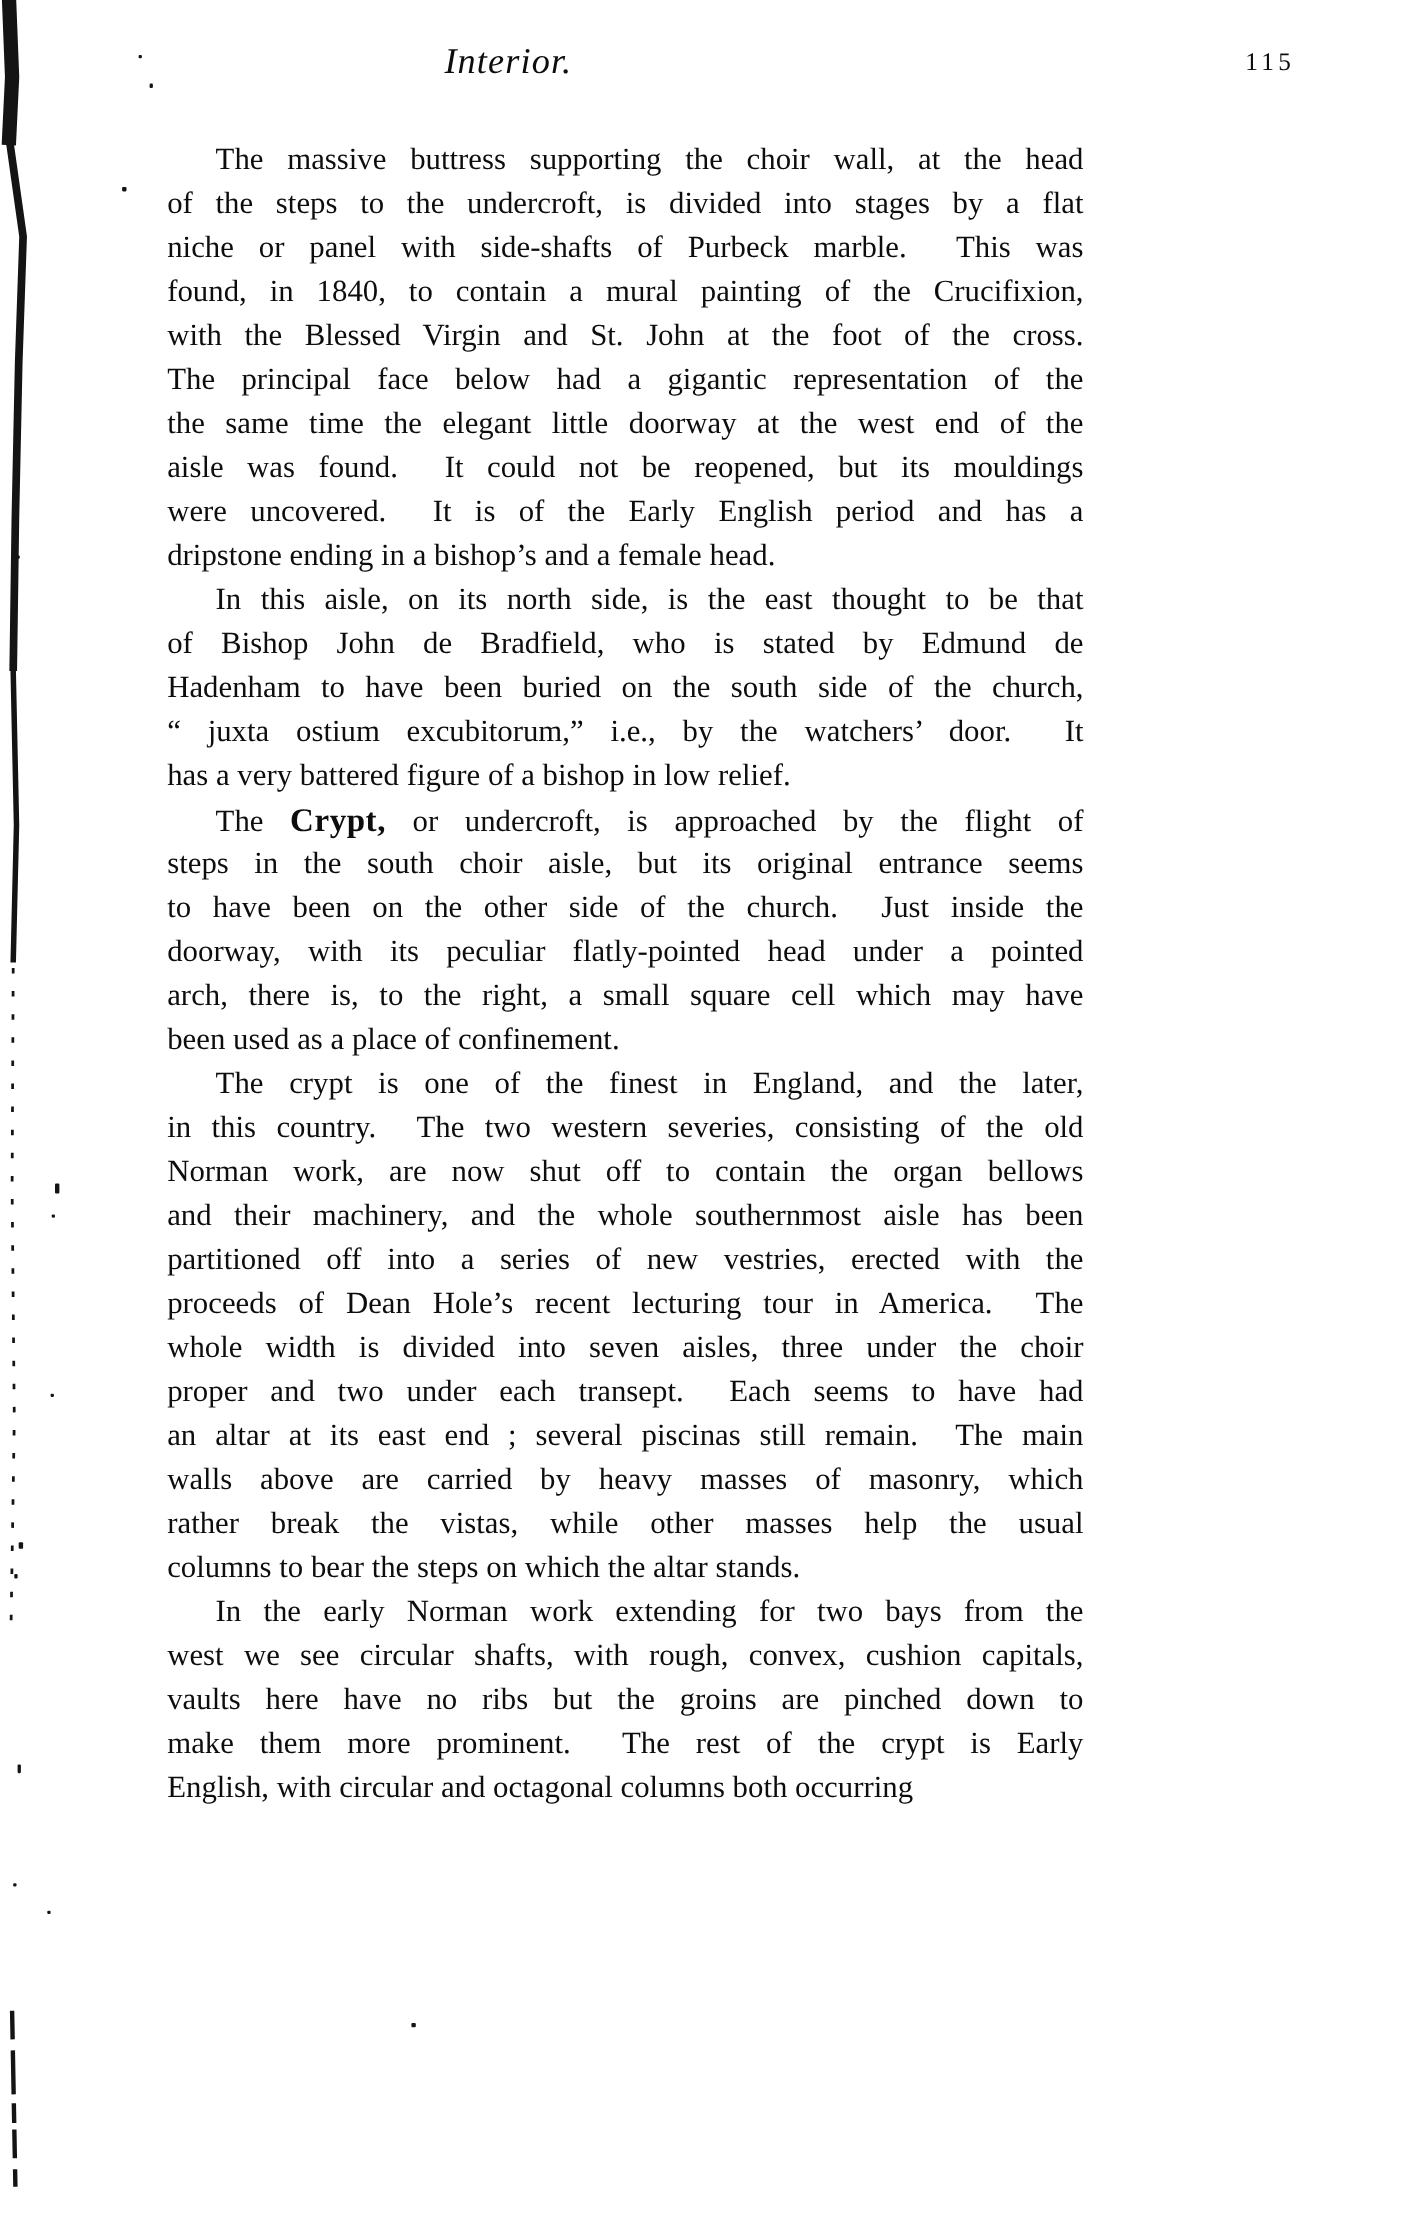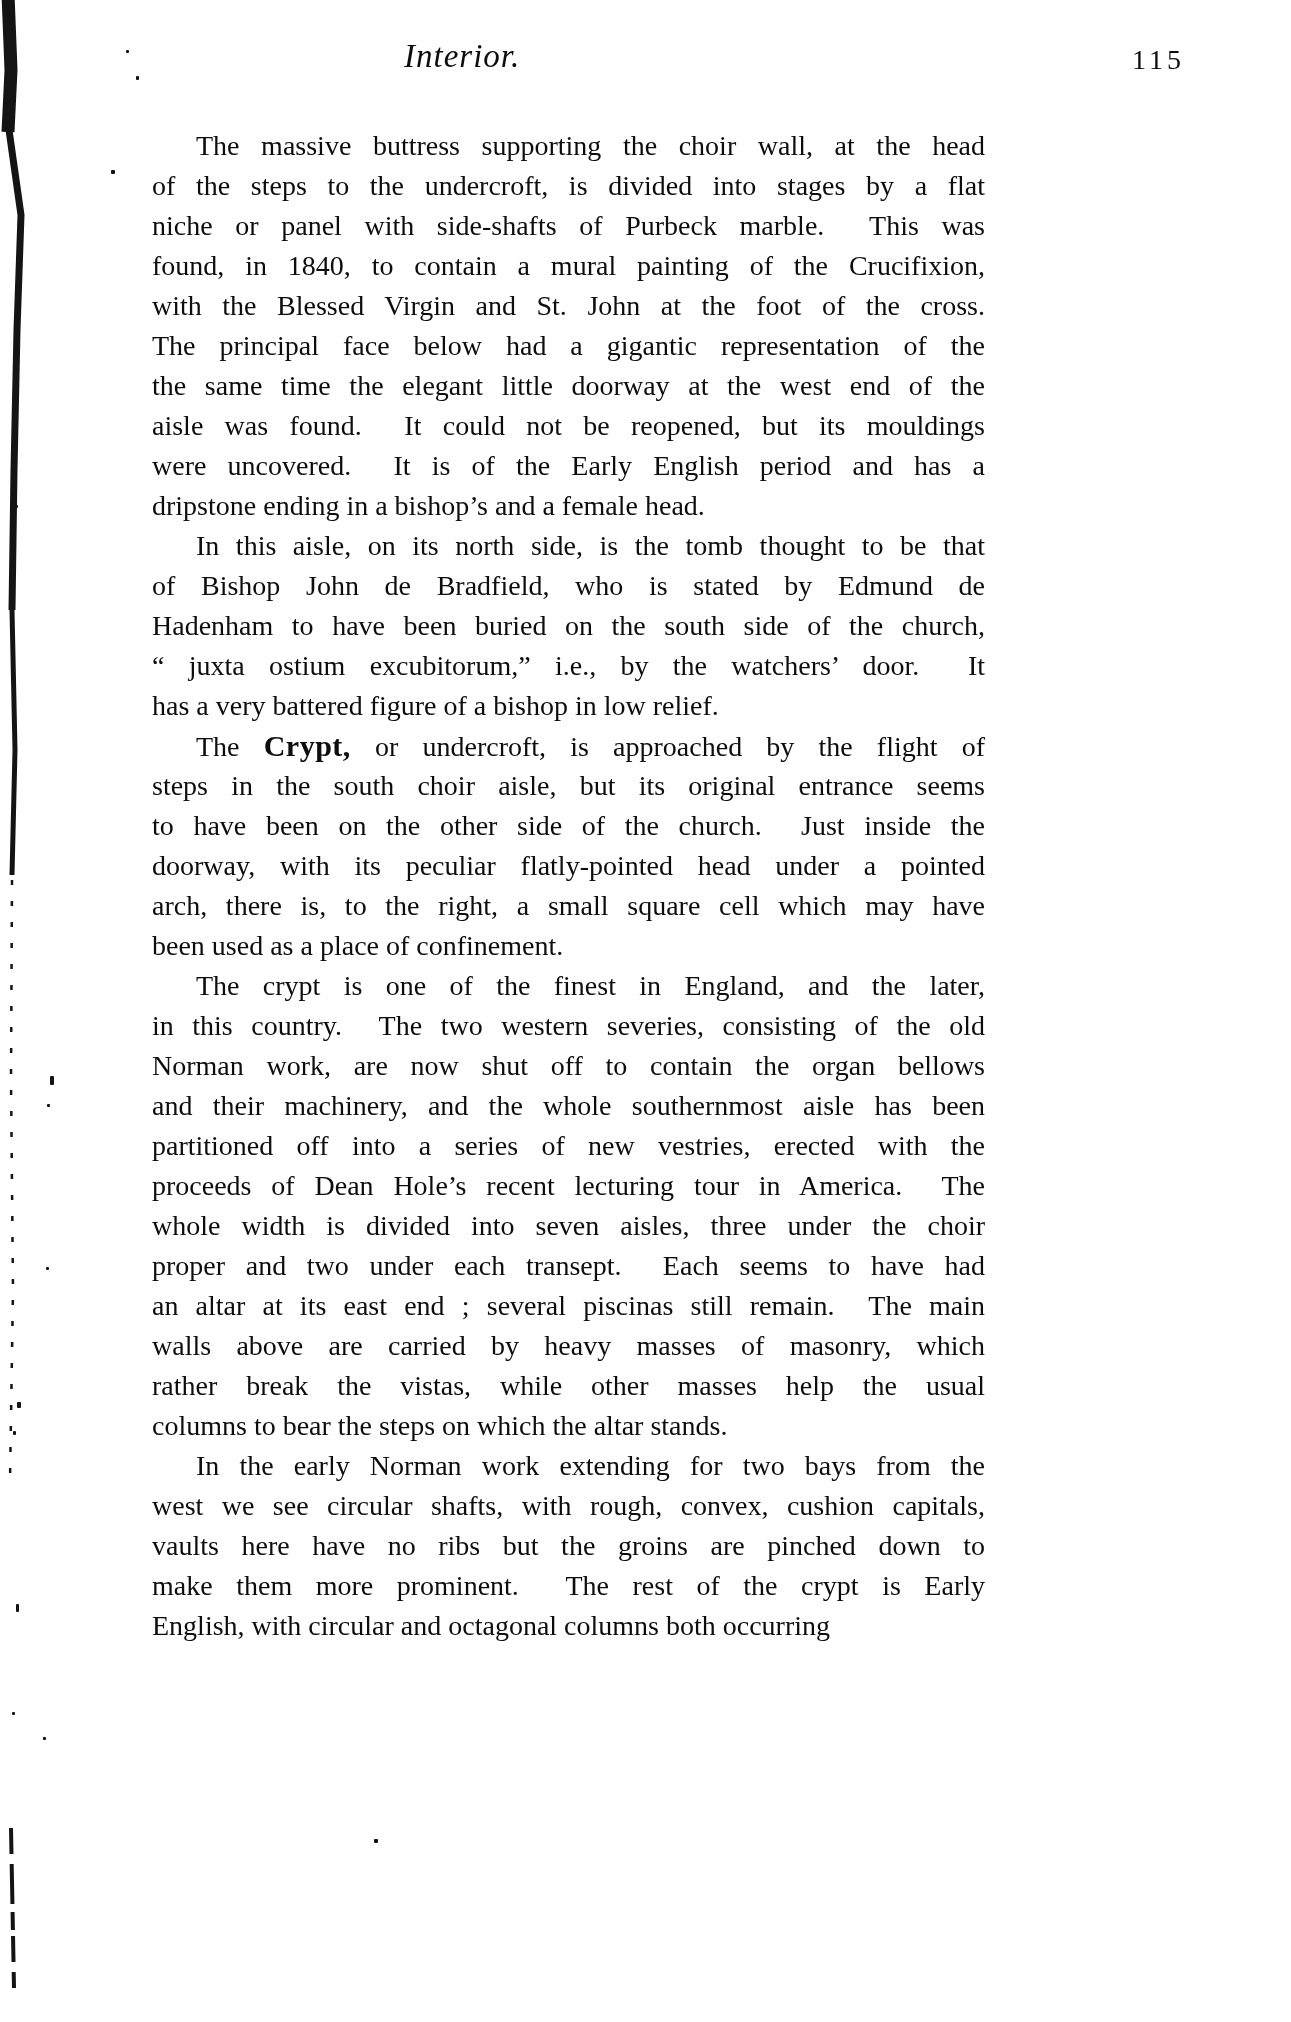--- a/index.html
+++ b/index.html
@@ -7,21 +7,21 @@
     width:1291px;height:2022px;position:relative;overflow:hidden;
     background:#ffffff;color:#0d0d0d;
     font-family:"Liberation Serif","DejaVu Serif",serif;
   }
   .header-title{
     position:absolute;left:404px;top:38px;
     font-style:italic;font-size:33px;letter-spacing:1px;text-align:right;
   }
   .page-number{
     position:absolute;left:1132px;top:44px;
-    font-size:28px;letter-spacing:4px;
+    font-size:23px;letter-spacing:4px;
   }
   .text-block{
     position:absolute;left:108px;top:126px;width:877px;
     font-size:28px;line-height:40px;
   }
   .para{margin:0}
   .line{
     height:40px;
     text-align:justify;
     text-align-last:justify;
@@ -48,21 +48,21 @@
       <div class="line"><span>niche or panel with side-shafts of Purbeck marble.&nbsp; This was</span></div>
       <div class="line"><span>found, in 1840, to contain a mural painting of the Crucifixion,</span></div>
       <div class="line"><span>with the Blessed Virgin and St. John at the foot of the cross.</span></div>
       <div class="line"><span>The principal face below had a gigantic representation of the</span></div>
       <div class="line"><span>the same time the elegant little doorway at the west end of the</span></div>
       <div class="line"><span>aisle was found.&nbsp; It could not be reopened, but its mouldings</span></div>
       <div class="line"><span>were uncovered.&nbsp; It is of the Early English period and has a</span></div>
       <div class="line last"><span>dripstone ending in a bishop’s and a female head.</span></div>
     </div>
     <div class="para">
-      <div class="line first"><span>In this aisle, on its north side, is the tomb thought to be that</span></div>
+      <div class="line first"><span>In this aisle, on its north side, is the east thought to be that</span></div>
       <div class="line"><span>of Bishop John de Bradfield, who is stated by Edmund de</span></div>
       <div class="line"><span>Hadenham to have been buried on the south side of the church,</span></div>
       <div class="line"><span>“&nbsp;juxta ostium excubitorum,” </span><span class="i">i.e.</span><span>, by the watchers’ door.&nbsp; It</span></div>
       <div class="line last"><span>has a very battered figure of a bishop in low relief.</span></div>
     </div>
     <div class="para">
       <div class="line first"><span>The </span><span class="b">Crypt,</span><span> or undercroft, is approached by the flight of</span></div>
       <div class="line"><span>steps in the south choir aisle, but its original entrance seems</span></div>
       <div class="line"><span>to have been on the other side of the church.&nbsp; Just inside the</span></div>
       <div class="line"><span>doorway, with its peculiar flatly-pointed head under a pointed</span></div>

